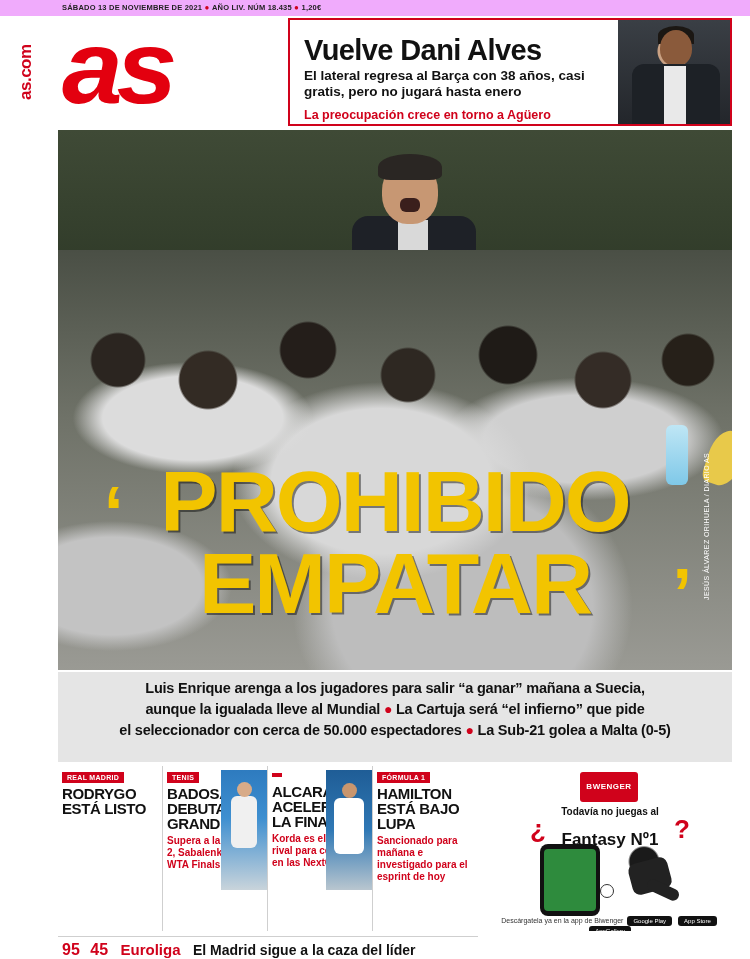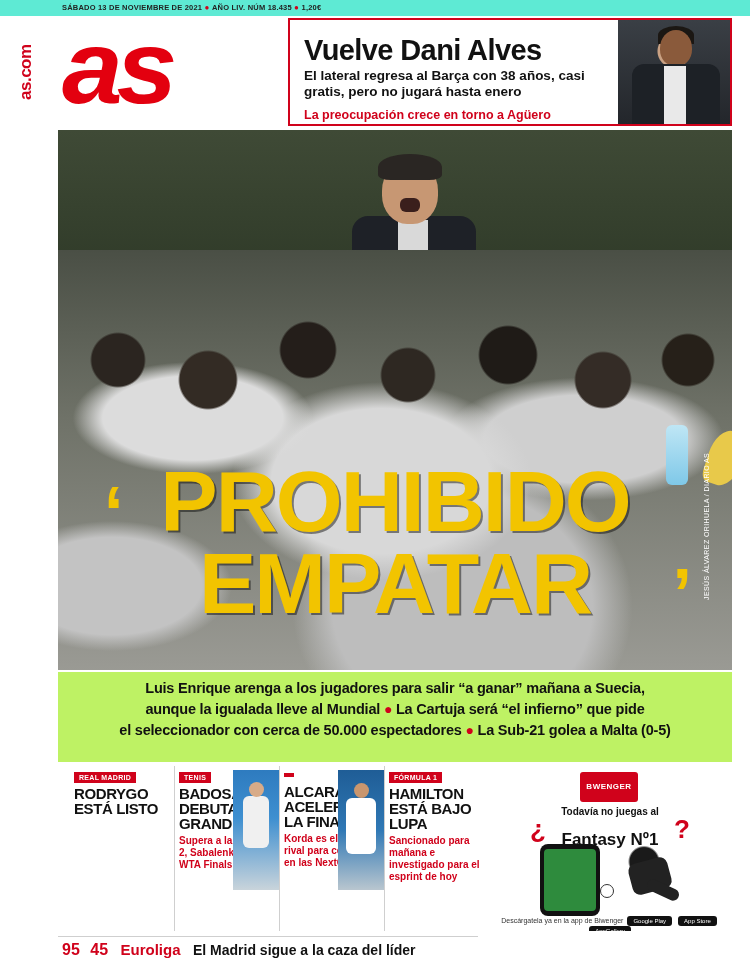--- a/index.html
+++ b/index.html
@@ -6,21 +6,21 @@
   body{
     width:750px;height:959px;
     background:#ffffff;
     font-family:"Liberation Sans", sans-serif;
     overflow:hidden;
     position:relative;
   }
   .page{position:relative;width:750px;height:959px;background:#fff;overflow:hidden;}
 
   
-  .topstrip{position:absolute;left:0;top:0;width:750px;height:16px;background:#5eead4;}
+  .topstrip{position:absolute;left:0;top:0;width:750px;height:16px;background:#f0abfc;}
   .topstrip .dateline{
     position:absolute;left:62px;top:3px;font-size:7.5px;letter-spacing:.2px;color:#222;
     white-space:nowrap;font-weight:bold;
   }
   .topstrip .dot{color:#d0021b;font-size:8px;}
 
   
   .vertical-brand{
     position:absolute;left:-18px;top:44px;width:90px;height:22px;
     transform:rotate(-90deg);
@@ -158,32 +158,32 @@
   .mainhead .quote-open{
     position:absolute;left:46px;top:12px;font-size:70px;color:#f2c400;font-weight:bold;
   }
   .mainhead .quote-close{
     position:absolute;right:40px;top:94px;font-size:70px;color:#f2c400;font-weight:bold;
   }
 
   
   .subhead{
     position:absolute;left:58px;top:672px;width:674px;height:90px;
-    background:#bef264;
+    background:#e5e5e5;
     text-align:center;
     padding-top:6px;box-sizing:border-box;
   }
   .subhead .line{
     font-size:14.5px;font-weight:bold;color:#111;line-height:21px;letter-spacing:-0.2px;
   }
   .subhead .reddot{color:#d0021b;font-size:14px;}
 
   
   .bottom{position:absolute;left:58px;top:766px;width:674px;height:193px;}
-  .modules{position:absolute;left:0;top:0;width:420px;height:165px;margin-left:12px;}
+  .modules{position:absolute;left:0;top:0;width:420px;height:165px;}
   .mod{
     position:absolute;top:0;height:165px;box-sizing:border-box;
     border-right:1px solid #cfcfcf;
   }
   .mod.m0{left:0;width:105px;}
   .mod.m1{left:105px;width:105px;}
   .mod.m2{left:210px;width:105px;}
   .mod.m3{left:315px;width:105px;border-right:none;}
   .mod .tag{
     display:inline-block;background:#d0021b;color:#fff;font-size:7px;font-weight:bold;

